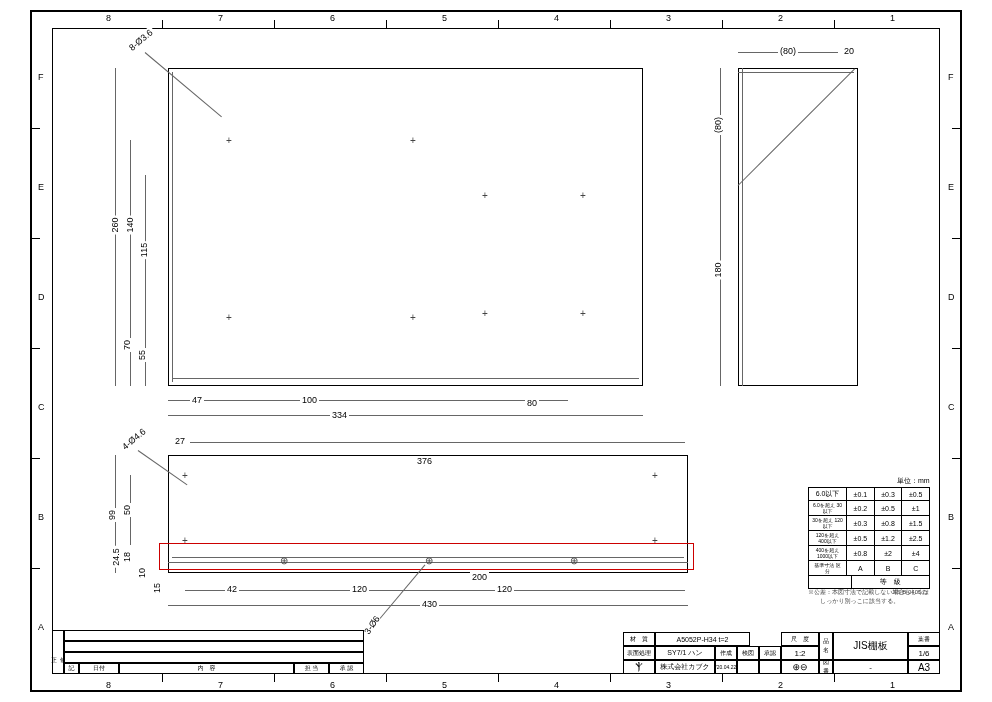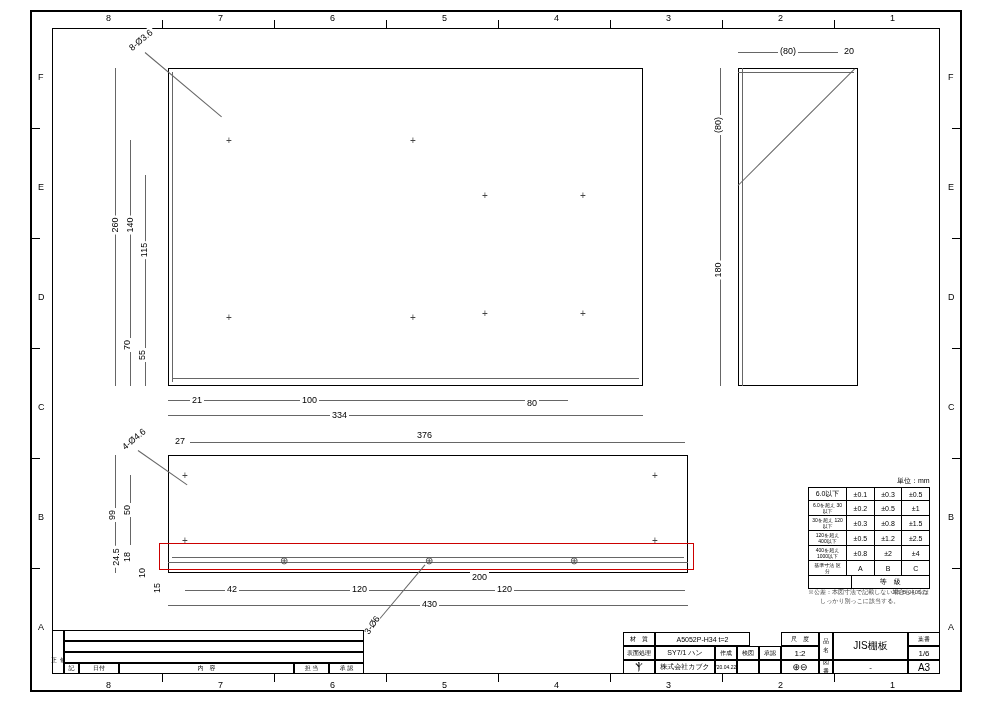--- a/index.html
+++ b/index.html
@@ -111,21 +111,21 @@
   <div class="thin-line" style="left:100px;top:290px;width:1px;height:86px"></div>
   <div class="thin-line" style="left:115px;top:310px;width:1px;height:66px"></div>
   <div class="dim-text" style="left:75px;top:210px;transform:rotate(-90deg)">260</div>
   <div class="dim-text" style="left:90px;top:210px;transform:rotate(-90deg)">140</div>
   <div class="dim-text" style="left:105px;top:235px;transform:rotate(-90deg)">115</div>
   <div class="dim-text" style="left:90px;top:330px;transform:rotate(-90deg)">70</div>
   <div class="dim-text" style="left:105px;top:340px;transform:rotate(-90deg)">55</div>
 
   <div class="thin-line" style="left:138px;top:390px;width:400px;height:1px"></div>
   <div class="thin-line" style="left:138px;top:405px;width:475px;height:1px"></div>
-  <div class="dim-text" style="left:160px;top:385px">21</div>
+  <div class="dim-text" style="left:160px;top:385px">47</div>
   <div class="dim-text" style="left:270px;top:385px">100</div>
   <div class="dim-text" style="left:300px;top:400px">334</div>
   <div class="dim-text" style="left:495px;top:388px">80</div>
 
   <div class="view-box" style="left:708px;top:58px;width:120px;height:318px"></div>
   <div class="thin-line" style="left:708px;top:62px;width:116px;height:1px"></div>
   <div class="thin-line" style="left:712px;top:58px;width:1px;height:318px"></div>
   <div class="leader" style="left:708px;top:175px;width:165px;transform:rotate(-45deg)"></div>
   <div class="thin-line" style="left:708px;top:42px;width:100px;height:1px"></div>
   <div class="dim-text" style="left:748px;top:36px">(80)</div>
@@ -143,21 +143,21 @@
   <div class="center-mark" style="left:622px;top:525px">+</div>
   <div class="center-mark" style="left:250px;top:545px">⊕</div>
   <div class="center-mark" style="left:395px;top:545px">⊕</div>
   <div class="center-mark" style="left:540px;top:545px">⊕</div>
   <div class="red-box" style="left:129px;top:533px;width:535px;height:27px"></div>
   <div class="dim-text" style="left:88px;top:424px;transform:rotate(-40deg)">4-Ø4.6</div>
   <div class="leader" style="left:108px;top:440px;width:60px;transform:rotate(35deg)"></div>
 
   <div class="thin-line" style="left:160px;top:432px;width:495px;height:1px"></div>
   <div class="dim-text" style="left:143px;top:426px">27</div>
-  <div class="dim-text" style="left:385px;top:420px">376</div>
+  <div class="dim-text" style="left:385px;top:446px">376</div>
   <div class="thin-line" style="left:85px;top:445px;width:1px;height:118px"></div>
   <div class="thin-line" style="left:100px;top:465px;width:1px;height:70px"></div>
   <div class="dim-text" style="left:75px;top:500px;transform:rotate(-90deg)">99</div>
   <div class="dim-text" style="left:90px;top:495px;transform:rotate(-90deg)">50</div>
   <div class="dim-text" style="left:75px;top:542px;transform:rotate(-90deg)">24.5</div>
   <div class="dim-text" style="left:90px;top:542px;transform:rotate(-90deg)">18</div>
   <div class="dim-text" style="left:105px;top:558px;transform:rotate(-90deg)">10</div>
   <div class="dim-text" style="left:120px;top:573px;transform:rotate(-90deg)">15</div>
   <div class="thin-line" style="left:155px;top:580px;width:500px;height:1px"></div>
   <div class="thin-line" style="left:138px;top:595px;width:520px;height:1px"></div>

